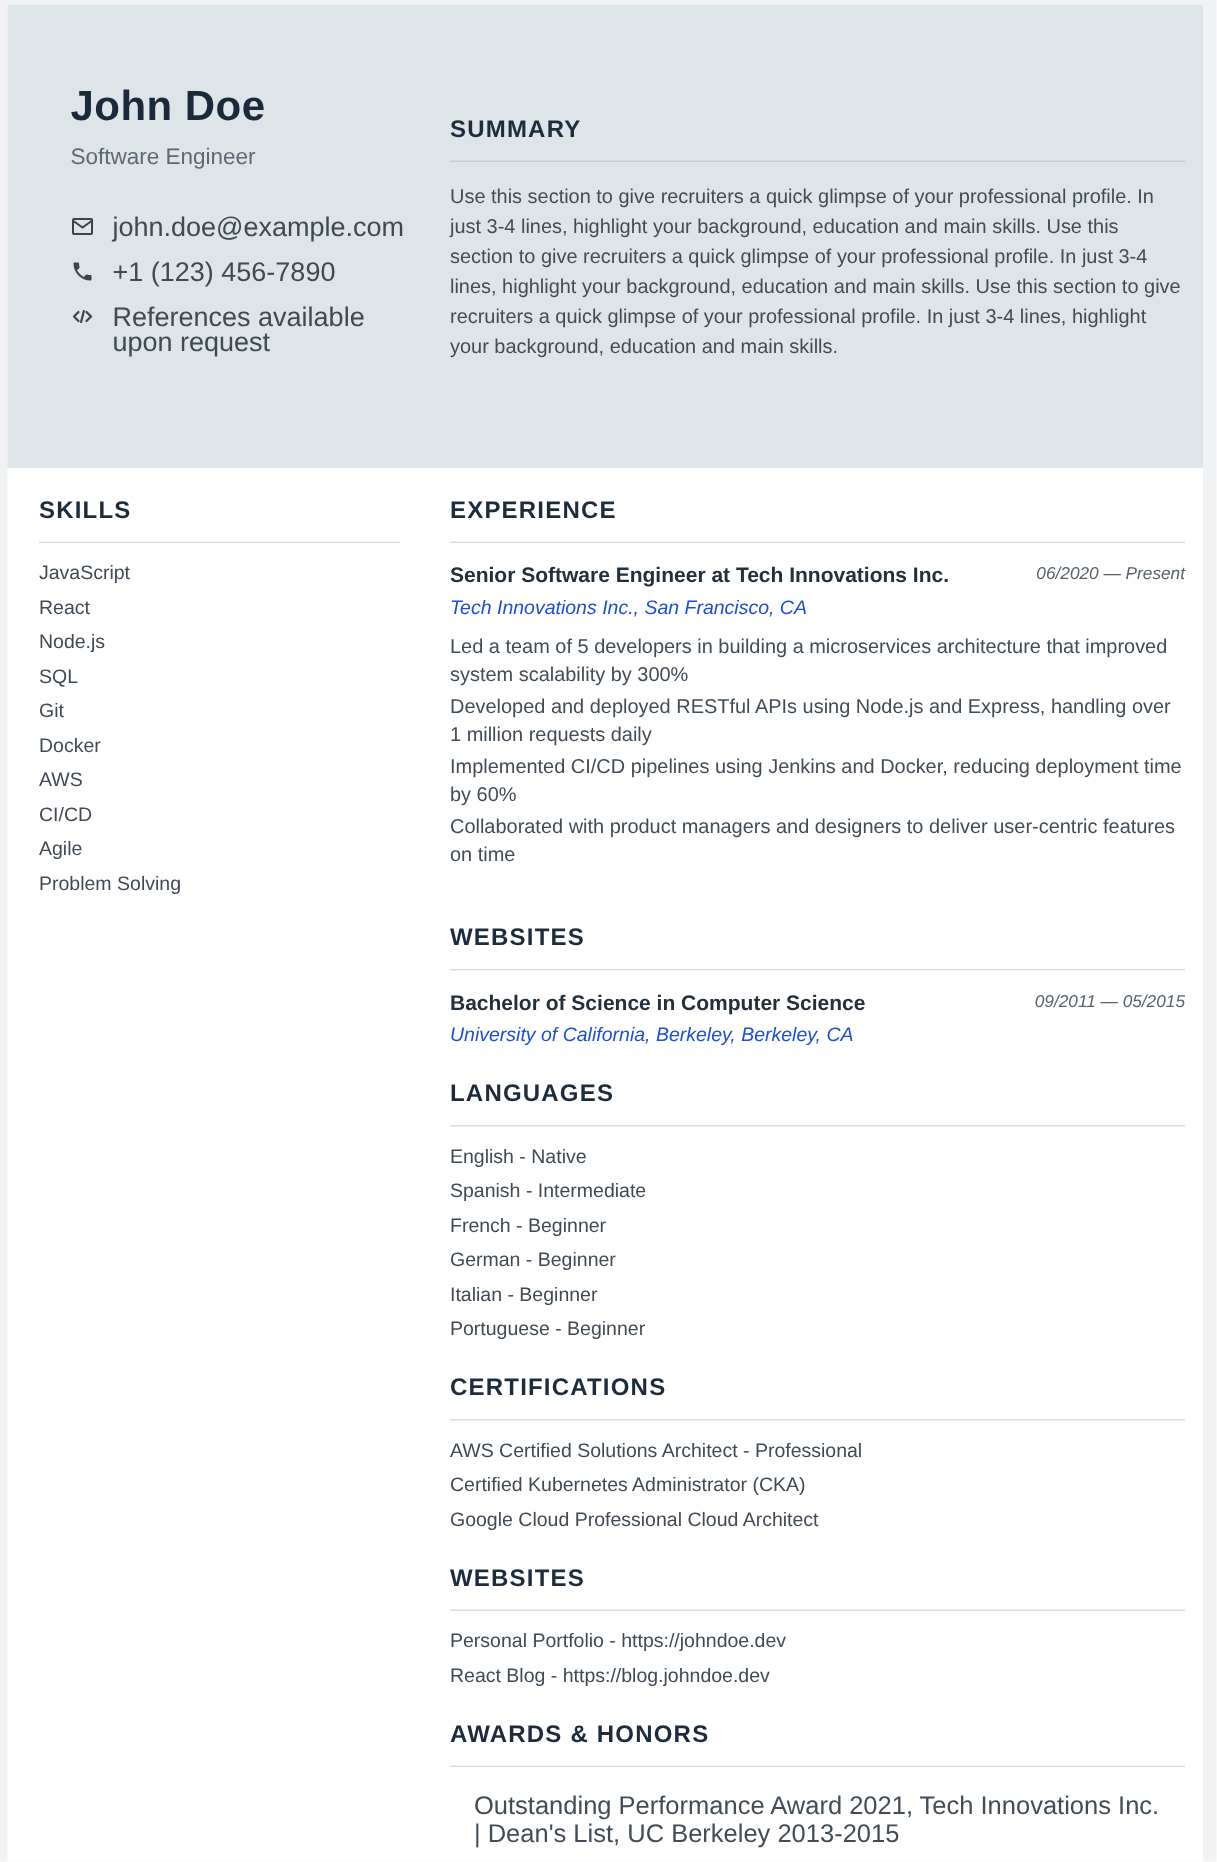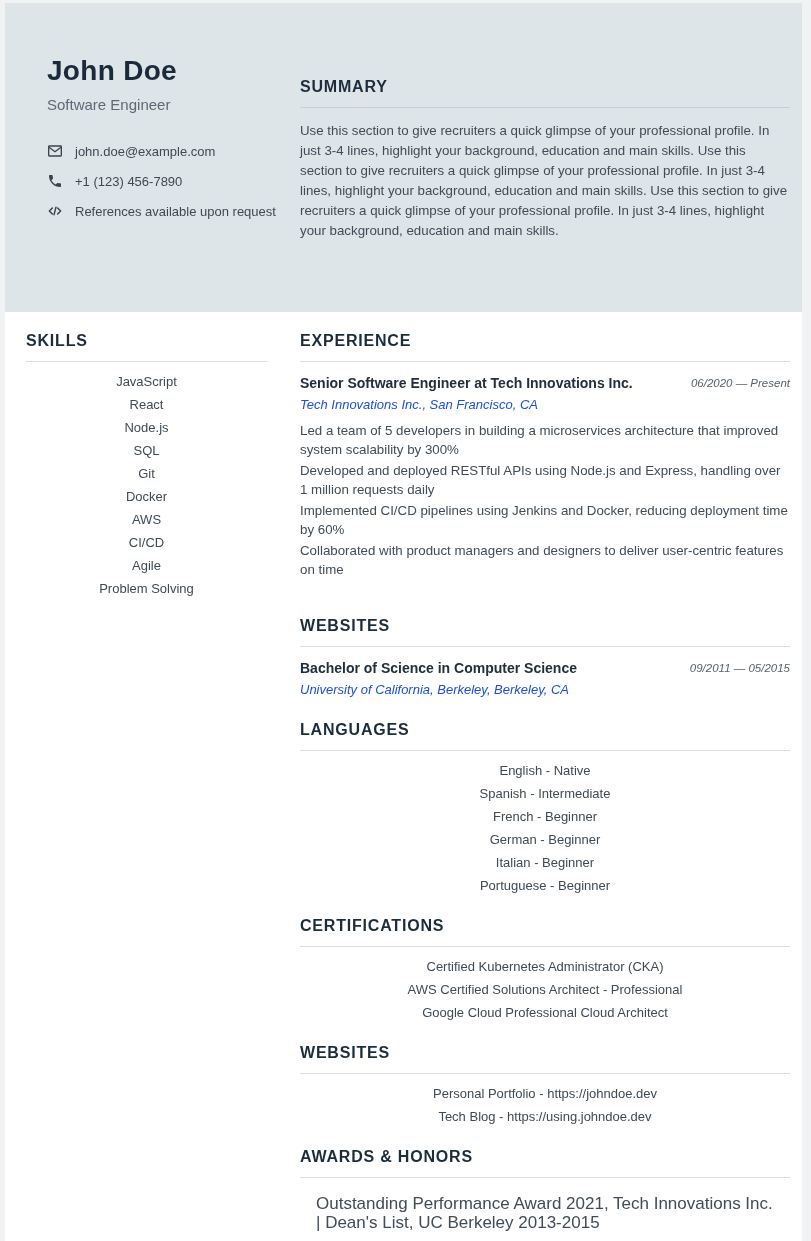--- a/index.html
+++ b/index.html
@@ -37,21 +37,21 @@
     font-size: 28px; font-weight: bold;
     color: #1b2a3b; letter-spacing: 0.3px;
   }
   .job-title {
     font-size: 15px; color: #5d6974;
     margin: 0 0 30px 0;
   }
   .contact-row {
     display: flex; align-items: flex-start;
     margin-bottom: 13px;
-    font-size: 13px; color: #3e4953;
+    font-size: 18px; color: #3e4953;
     line-height: 17px;
   }
   .contact-row .cicon {
     width: 16px; height: 16px;
     margin-right: 12px; margin-top: 0px;
     color: #39444e; flex: none;
   }
   .contact-row .cicon svg { width: 16px; height: 16px; display: block; }
   
   h2.sec {
@@ -77,21 +77,21 @@
     width: 295px; box-sizing: border-box;
     padding: 0 33px 0 21px;
     flex: none;
   }
   .main {
     flex: 1; box-sizing: border-box;
     padding-right: 12px;
   }
   ul.plain {
     list-style: none; margin: 0; padding: 0;
-    font-size: 13px; color: #3f4a54; text-align: center;
+    font-size: 13px; color: #3f4a54;
   }
   ul.plain li { margin: 0 0 9px 0; line-height: 14px; }
   .section { margin-bottom: 24px; }
   .entry-head {
     display: flex; justify-content: space-between; align-items: flex-start;
   }
   .entry-title {
     margin: 0; font-size: 14px; font-weight: bold; color: #222f3d;
     line-height: 17px;
   }
@@ -224,32 +224,32 @@
           <li>German - Beginner</li>
           <li>Italian - Beginner</li>
           <li>Portuguese - Beginner</li>
         </ul>
       </div>
 
       <div class="section">
         <h2 class="sec">CERTIFICATIONS</h2>
         <hr class="rule">
         <ul class="plain">
+          <li>AWS Certified Solutions Architect - Professional</li>
           <li>Certified Kubernetes Administrator (CKA)</li>
-          <li>AWS Certified Solutions Architect - Professional</li>
           <li>Google Cloud Professional Cloud Architect</li>
         </ul>
       </div>
 
       <div class="section">
         <h2 class="sec">WEBSITES</h2>
         <hr class="rule">
         <ul class="plain">
           <li>Personal Portfolio - https://johndoe.dev</li>
-          <li>Tech Blog - https://using.johndoe.dev</li>
+          <li>React Blog - https://blog.johndoe.dev</li>
         </ul>
       </div>
 
       <div class="section">
         <h2 class="sec">AWARDS &amp; HONORS</h2>
         <hr class="rule">
         <p class="awards-text">Outstanding Performance Award 2021, Tech Innovations Inc. | Dean's List, UC Berkeley 2013-2015</p>
       </div>
 
     </div>

